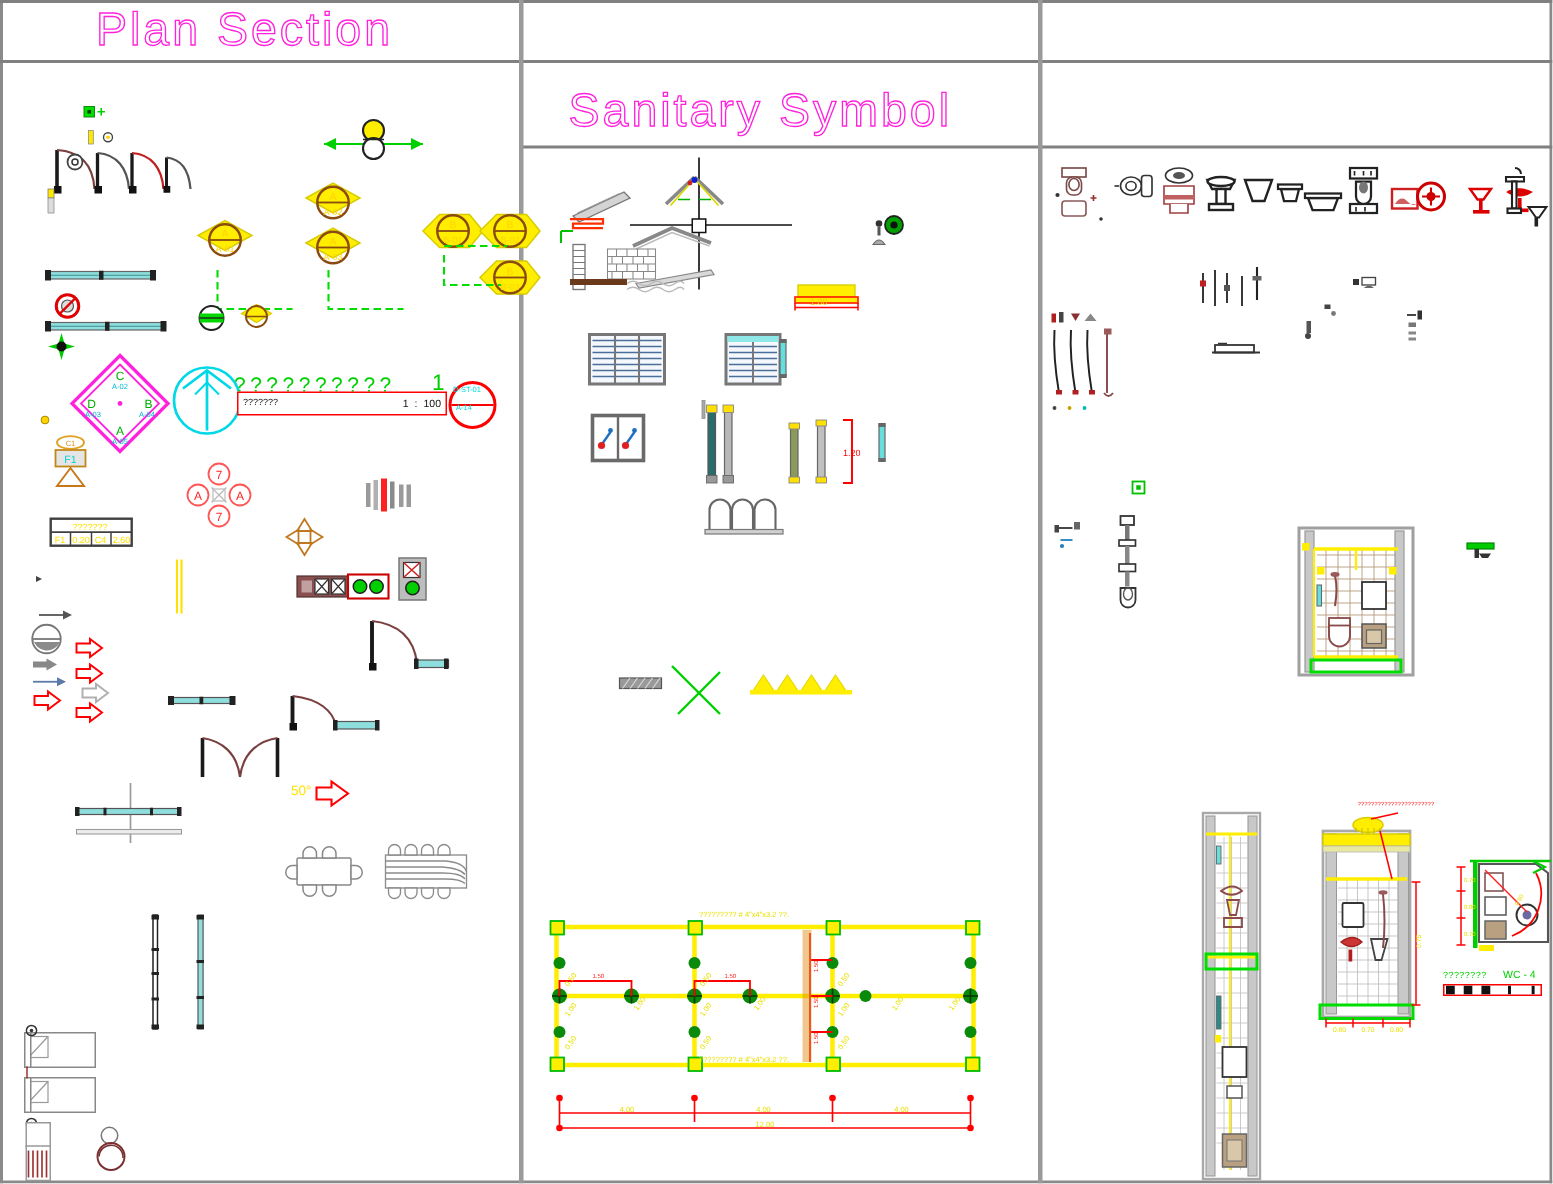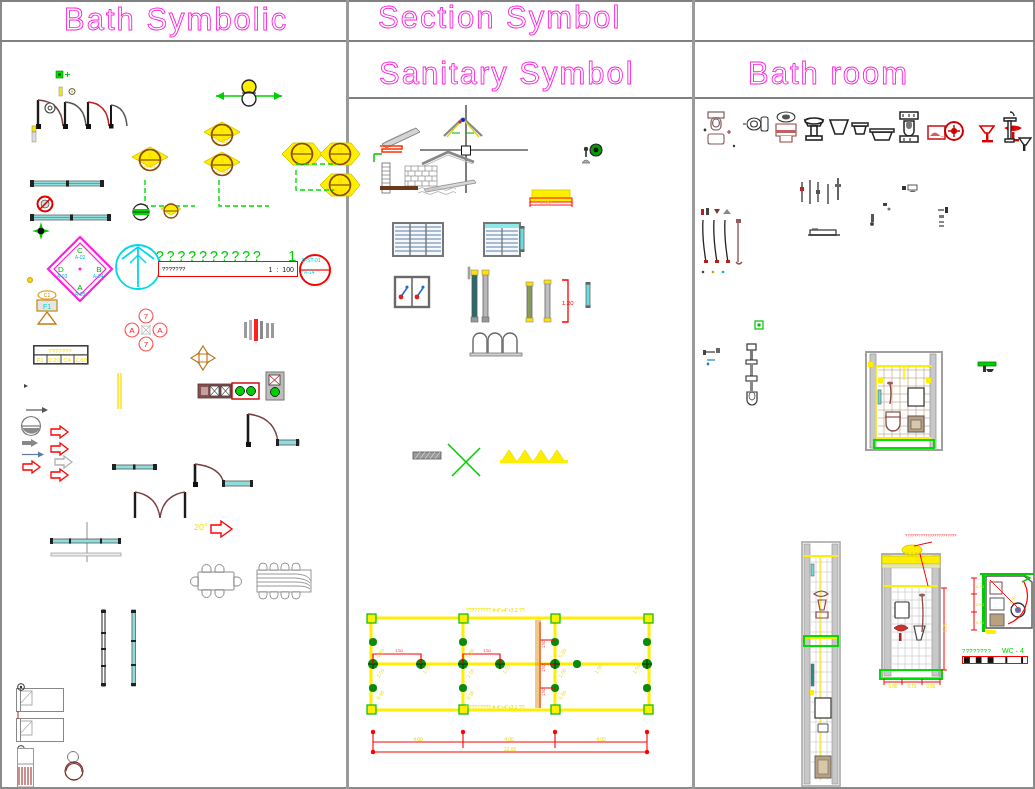--- a/index.html
+++ b/index.html
@@ -58,24 +58,22 @@
 
   <div class="edge-l"></div>
   <div class="edge-r"></div>
   <div class="edge-b"></div>
   <div class="rule h" style="top:0px;"></div>
   <div class="rule h" style="top:40px;"></div>
   <div class="rule h" style="top:97px;left:347px;width:688px;"></div>
   <div class="rule v" style="left:346px;"></div>
   <div class="rule v" style="left:692px;"></div>
 
-  <div class="cad-title" style="left:64px;top:4px;">Bath Symbolic</div>
-  <div class="cad-title" style="left:378px;top:2px;">Section Symbol</div>
+  <div class="cad-title" style="left:64px;top:4px;">Plan Section</div>
   <div class="cad-title" style="left:379px;top:58px;">Sanitary Symbol</div>
-  <div class="cad-title" style="left:748px;top:58px;">Bath room</div>
 
   <div class="sym" style="left:56px;top:70px;">
     <svg width="16" height="10" viewBox="0 0 16 10">
       <rect x="0" y="1" width="7" height="7" fill="#00e000" stroke="#008000" stroke-width="0.6"></rect>
       <rect x="2.3" y="3.3" width="2.4" height="2.4" fill="#004000"></rect>
       <path d="M9 4.5 H14 M11.5 2 V7" stroke="#00d000" stroke-width="1.1"></path>
     </svg>
   </div>
 
   <div class="sym" style="left:58px;top:86px;">
@@ -477,21 +475,21 @@
 
   <div class="sym" style="left:132px;top:490px;">
     <svg width="56" height="32" viewBox="0 0 56 32">
       <path d="M3 2 V28" stroke="#1a1a1a" stroke-width="2.4"></path>
       <path d="M53 2 V28" stroke="#1a1a1a" stroke-width="2.4"></path>
       <path d="M3 2 C 16 4, 26 12, 28 28" fill="none" stroke="#7a4040" stroke-width="1.4"></path>
       <path d="M53 2 C 40 4, 30 12, 28 28" fill="none" stroke="#7a4040" stroke-width="1.4"></path>
     </svg>
   </div>
 
-  <div class="tiny lbl-y" style="left:194px;top:523px;font-size:9px;">20°</div>
+  <div class="tiny lbl-y" style="left:194px;top:523px;font-size:9px;">50°</div>
   <div class="sym" style="left:210px;top:520px;">
     <svg width="24" height="18" viewBox="0 0 24 18">
       <path d="M1 5 h10 v-4 l11 8 l-11 8 v-4 h-10 z" fill="none" stroke="#ff0000" stroke-width="1.4"></path>
     </svg>
   </div>
 
   <div class="sym" style="left:50px;top:520px;">
     <svg width="90" height="48" viewBox="0 0 90 48">
       <line x1="37" y1="2" x2="37" y2="42" stroke="#999" stroke-width="1.1"></line>
       <rect x="2" y="19" width="68" height="4" fill="#8fdede" stroke="#555" stroke-width="0.8"></rect>

